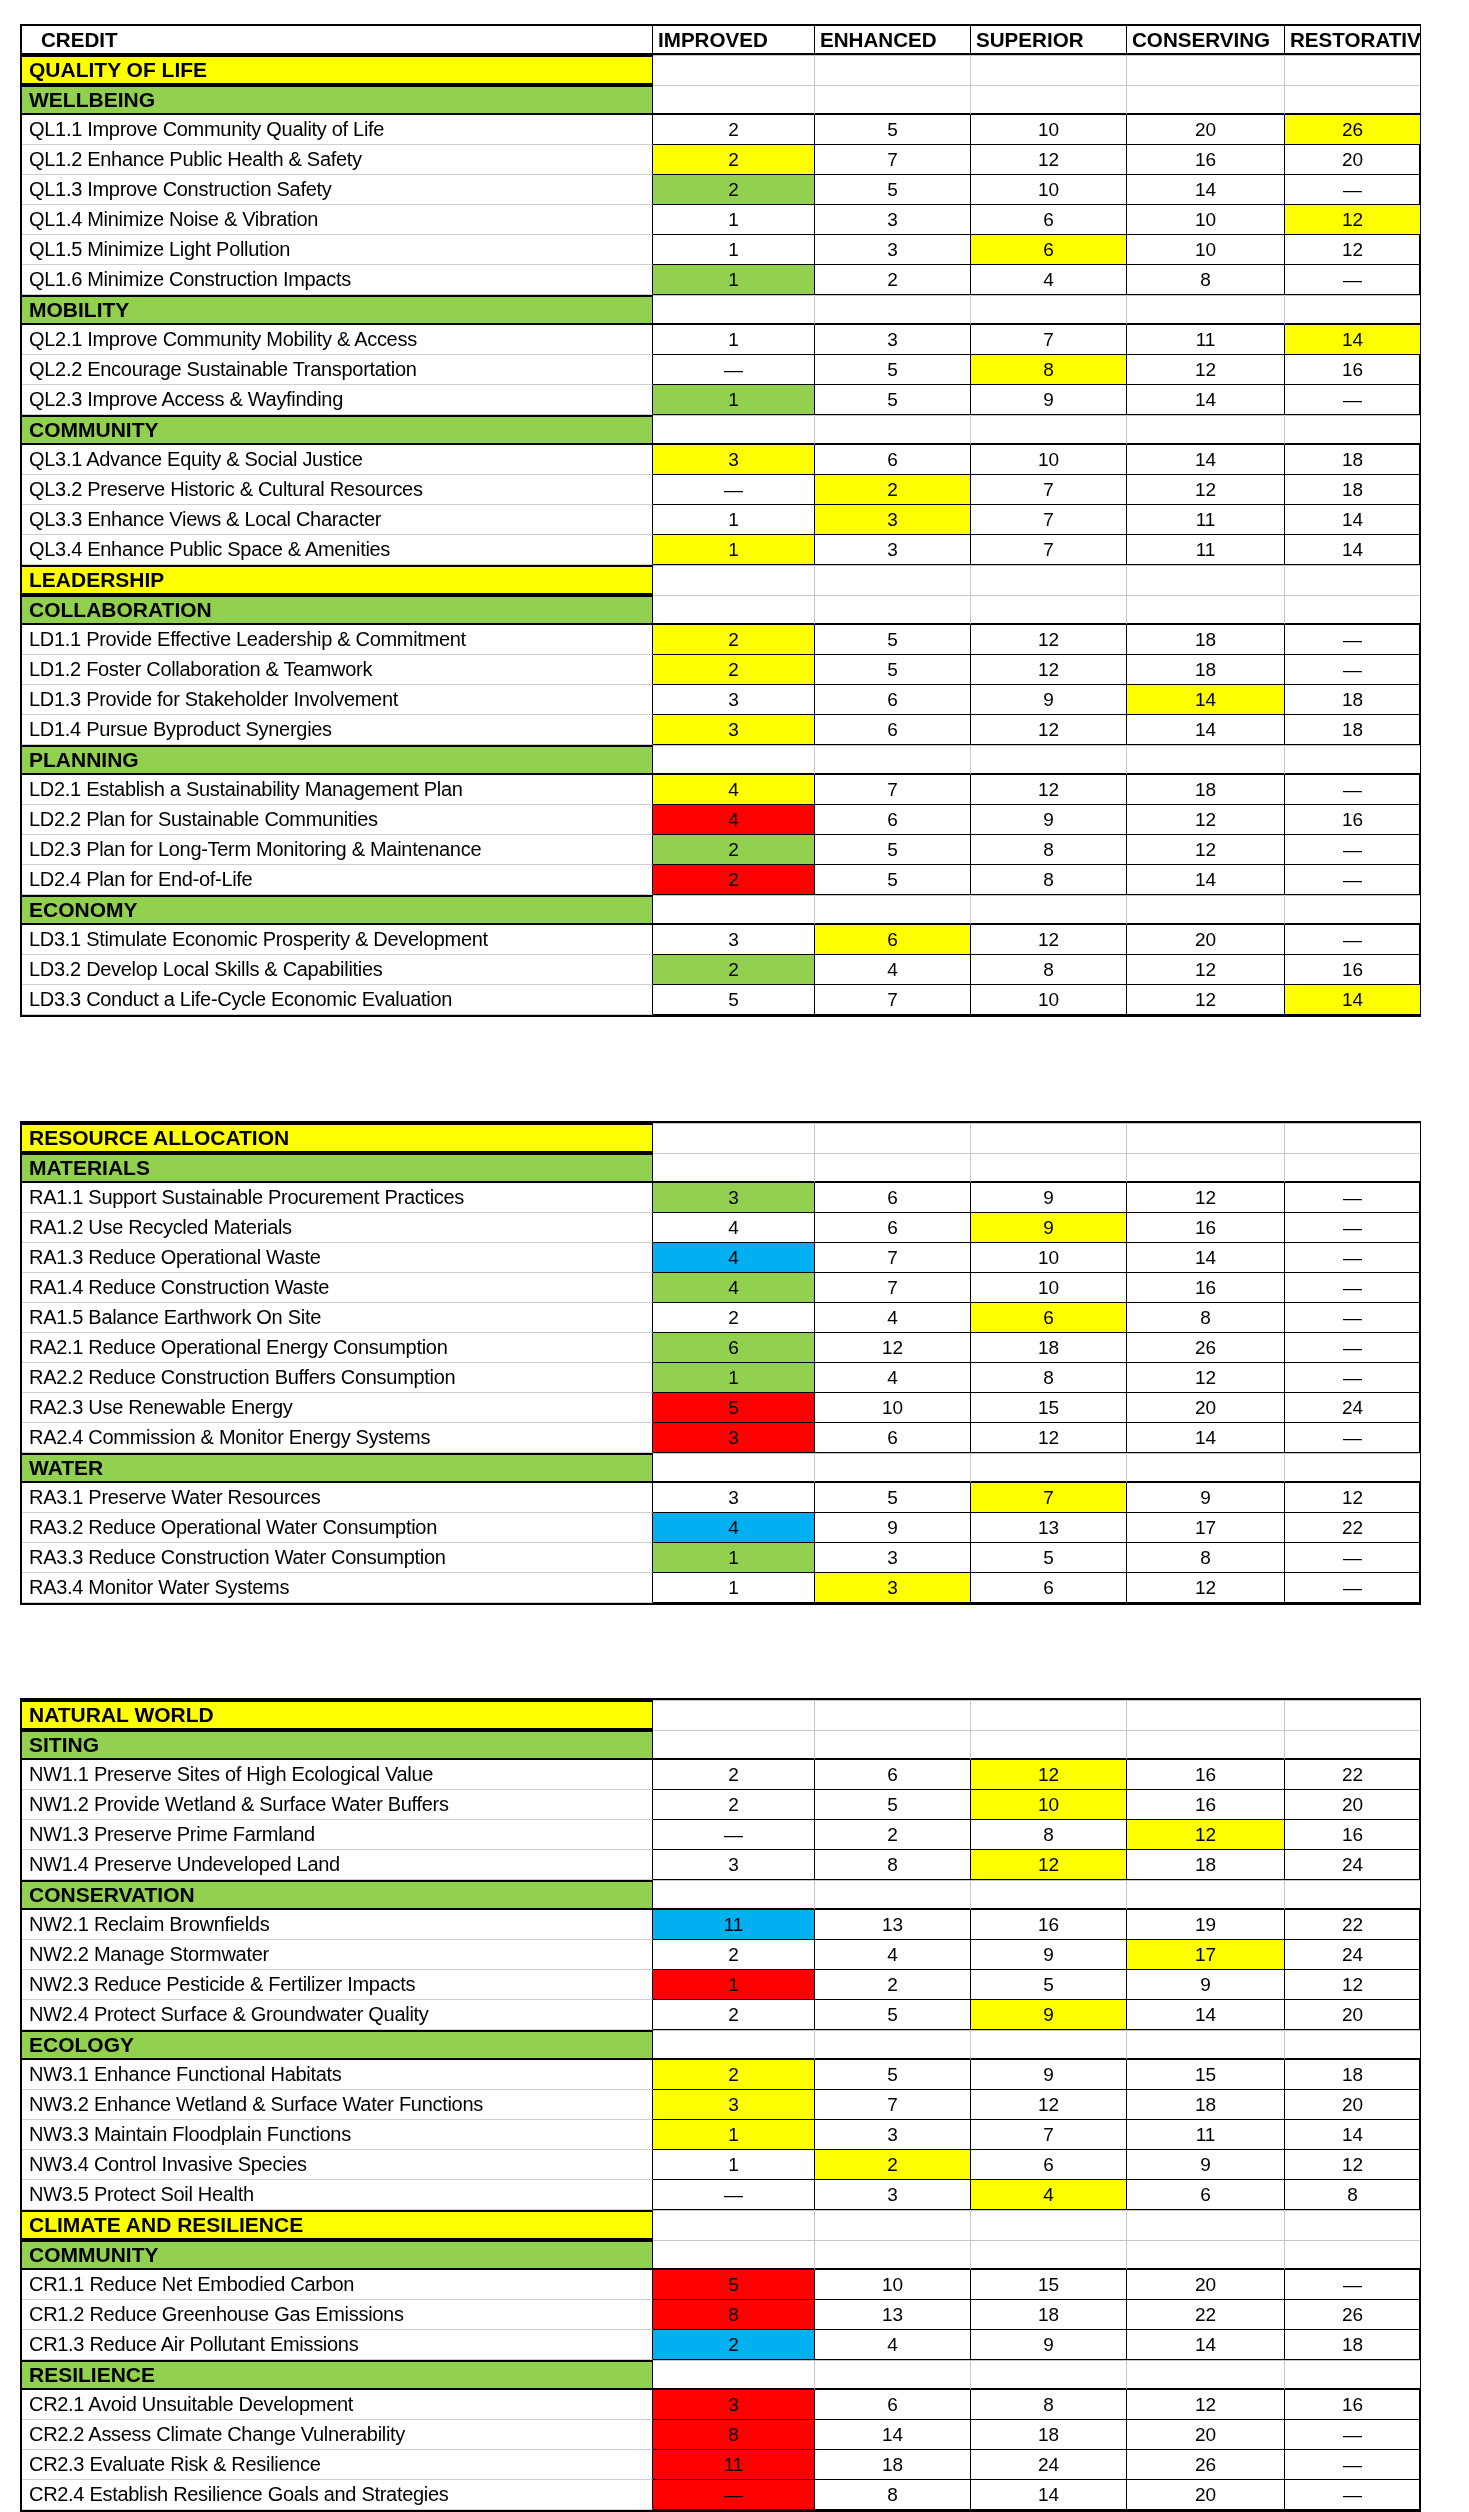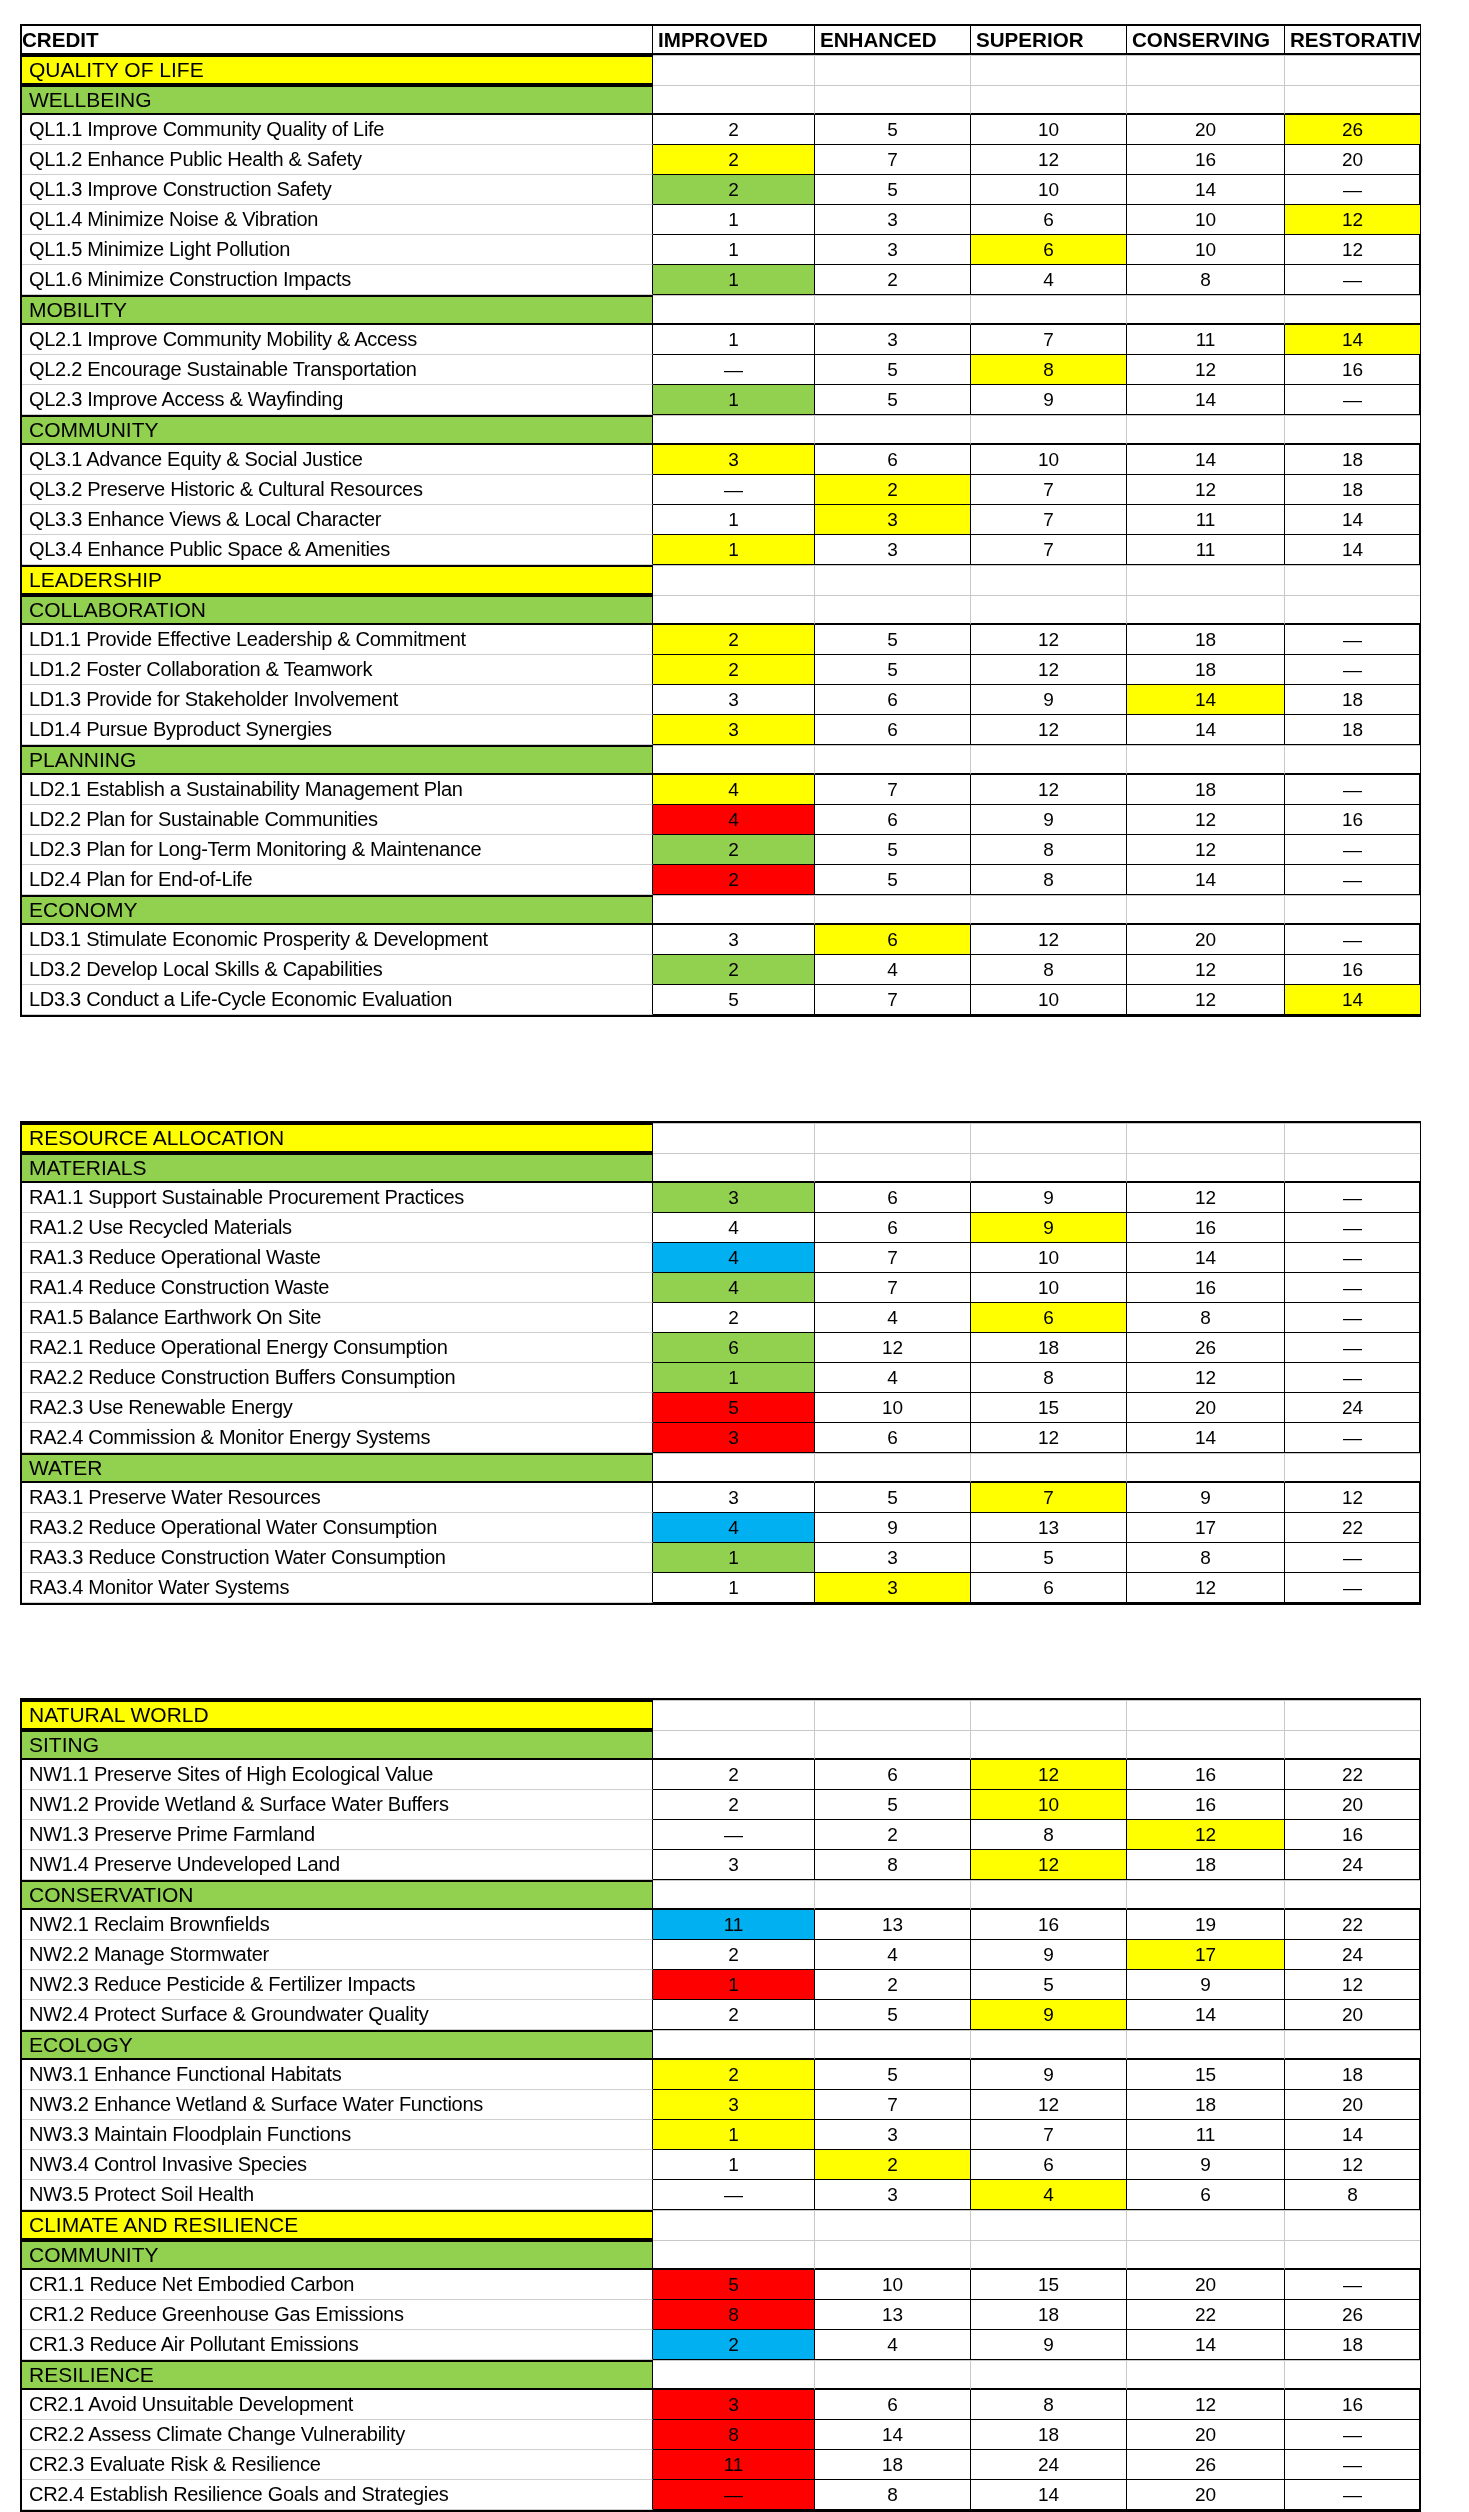--- a/index.html
+++ b/index.html
@@ -7,25 +7,25 @@
        font-family:"Liberation Sans",sans-serif;position:relative;overflow:hidden;}
   .tbl{position:absolute;left:20px;width:1397px;border:2.5px solid #000;background:#fff;}
   .tbl-1{top:24px}.tbl-2{top:1121px}.tbl-3{top:1698px}
   .row{display:grid;grid-template-columns:631px 161px 156px 156px 158px 136px;
        height:30px;box-sizing:border-box;}
   .row.hdr{height:29px;}
   .cell{box-sizing:border-box;display:flex;align-items:center;overflow:hidden;white-space:nowrap;}
   .name{padding:0 7px;font-size:20px;letter-spacing:-0.3px;
         border-right:1.5px solid #000;border-bottom:1px solid #cfcfcf;}
   .hdr .cell{font-weight:700;font-size:20.6px;border-bottom:2.5px solid #000;background:#fff;}
-  .hdr .hname{border-right:1.5px solid #000;padding:0 0;}
+  .hdr .hname{border-right:1.5px solid #000;padding:0 19px;}
   .hdr .hcol{padding:0 5px;border-left:1.5px solid #000;}
   .row > .cell:nth-child(2){border-left:none;}
   .v{justify-content:center;font-size:19px;border-left:1.5px solid #000;border-bottom:1.5px solid #000;}
-  .sec .name{font-weight:400;font-size:21px;letter-spacing:0;
+  .sec .name{font-weight:700;font-size:21px;letter-spacing:0;
              border-top:2px solid #000;border-bottom:2px solid #000;}
   .category .name{background:var(--c-yellow);}
   .group .name{background:var(--c-green);}
   .sv{border-left:0.5px solid #c8c8c8;border-top:0.5px solid #c8c8c8;background:#fff;}
   .sec-b .sv{border-bottom:2px solid #000;}
   .f-yellow{background:var(--c-yellow);}
   .f-green{background:var(--c-green);}
   .f-red{background:var(--c-red);}
   .f-blue{background:var(--c-blue);}
 </style>

